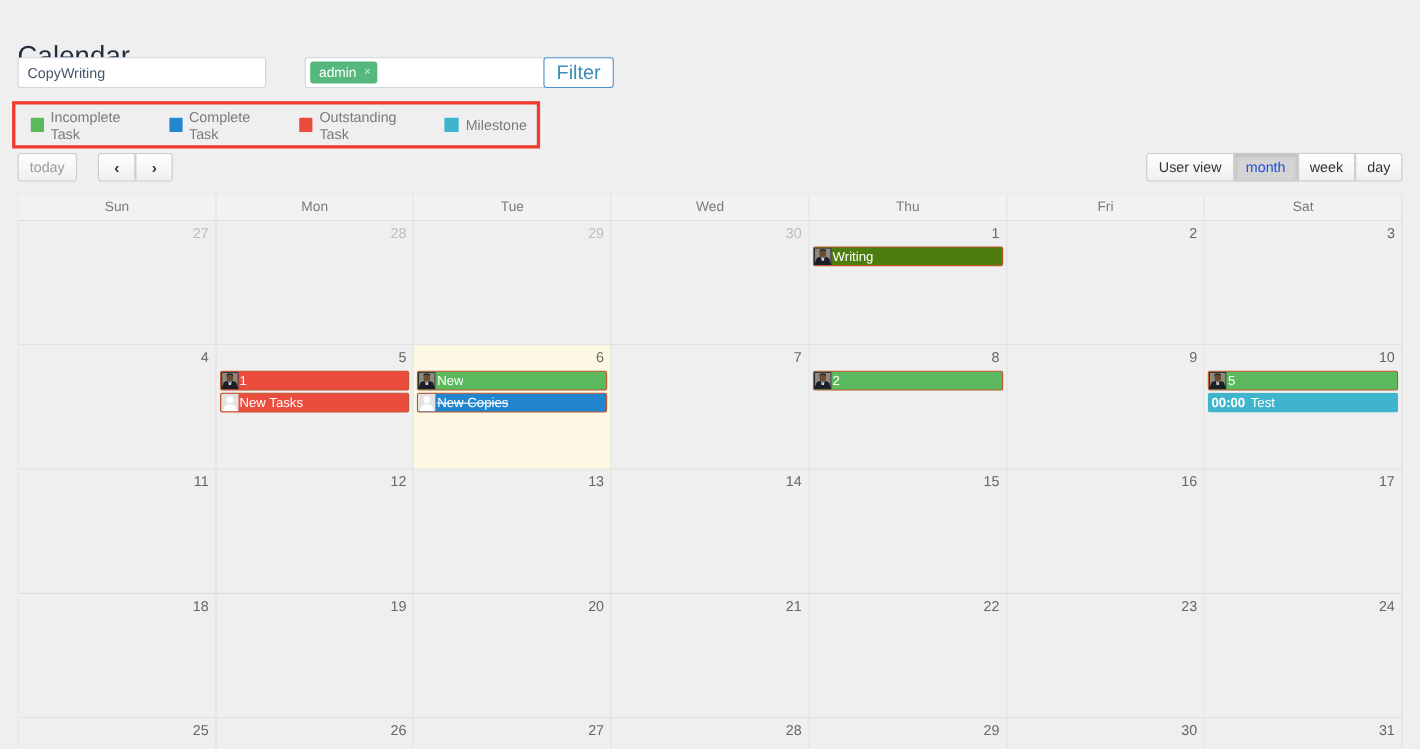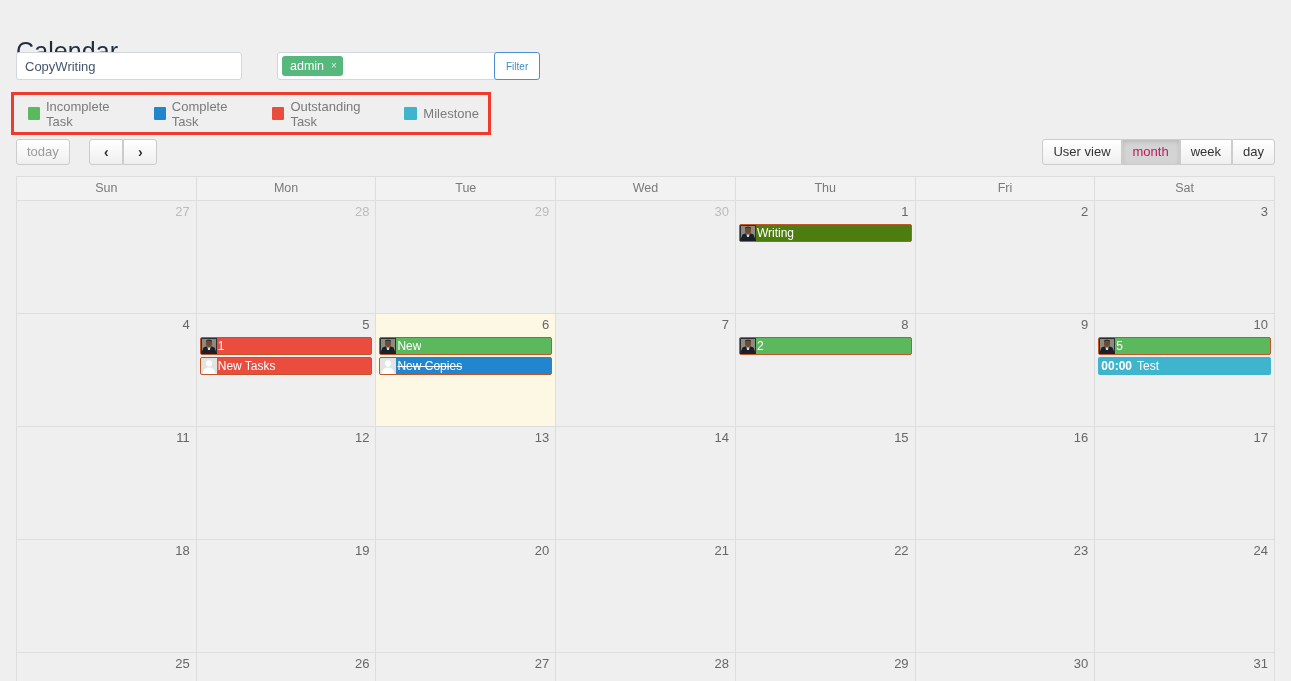--- a/index.html
+++ b/index.html
@@ -62,21 +62,21 @@
     line-height: 1;
   }
   .filter-btn {
     position: absolute; left: 478px; top: 0;
     height: 28px; padding: 0 11px;
     background: #fff;
     border: 1px solid #4a8fd1;
     border-radius: 3px;
     color: #3c8dbc;
     font-family: "Liberation Sans", sans-serif;
-    font-size: 10px;
+    font-size: 18px;
     cursor: pointer;
   }
 
   
   .legend-box {
     position: absolute;
     left: 11px; top: 92px;
     width: 480px; height: 43px;
     border: 3px solid #ef3b2d;
     background: transparent;
@@ -117,21 +117,21 @@
     border-radius: 0;
     margin: 0;
   }
   .fc-btn:first-child { border-radius: 3px 0 0 3px; }
   .fc-btn:last-child  { border-radius: 0 3px 3px 0; }
   .fc-btn.single { border-radius: 3px; }
   .fc-btn.disabled { color: #9b9b9b; cursor: default; }
   .fc-btn.active {
     background: #d4d4d4;
     box-shadow: inset 0 2px 4px rgba(0,0,0,.12);
-    color: #be185d;
+    color: #1d4ed8;
   }
   .fc-btn .arrow { font-size: 14px; line-height: 24px; font-weight: bold; }
   .btn-left  { position: absolute; left: 0; top: 0; }
   .btn-left .nav-group { margin-left: 15px; }
   .fc-title {
     position: absolute;
     left: 0; right: 0; top: 0;
     text-align: right;
     font-size: 17px;
     color: #333;

